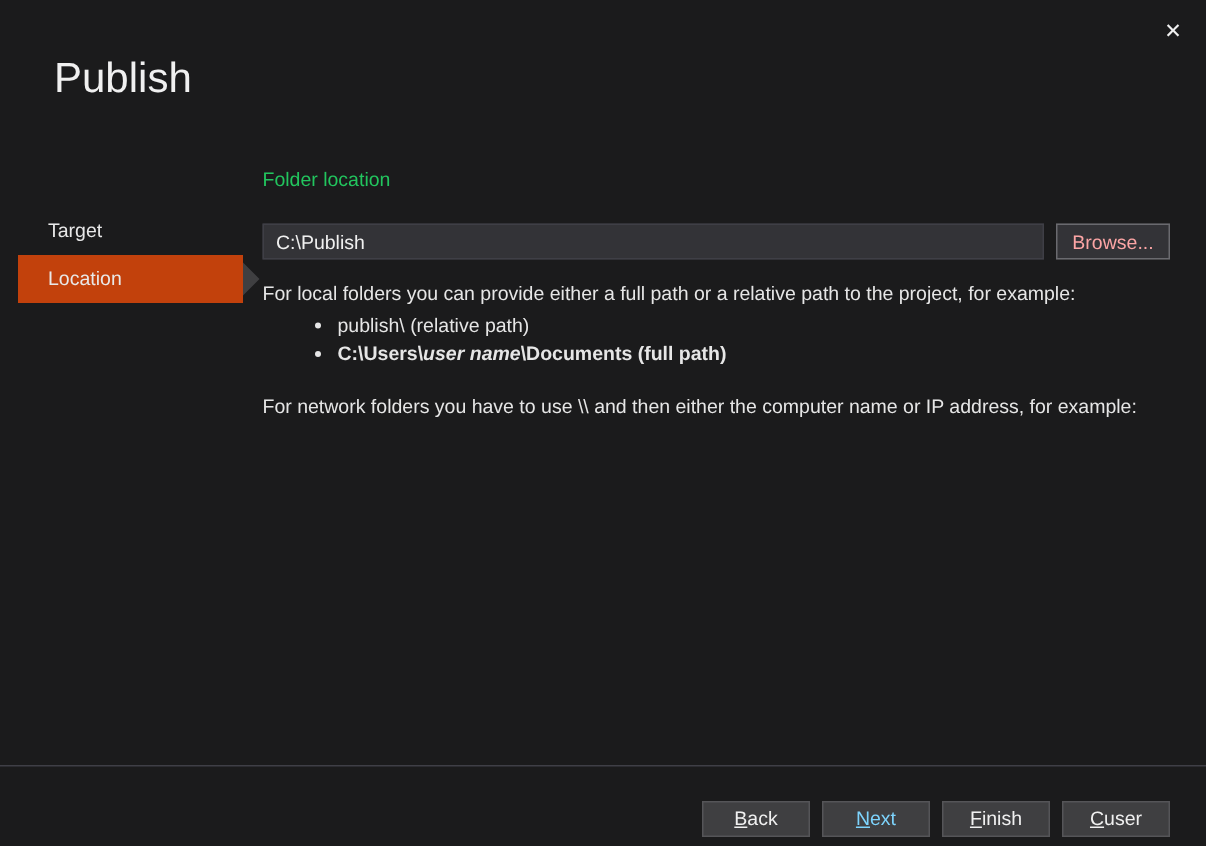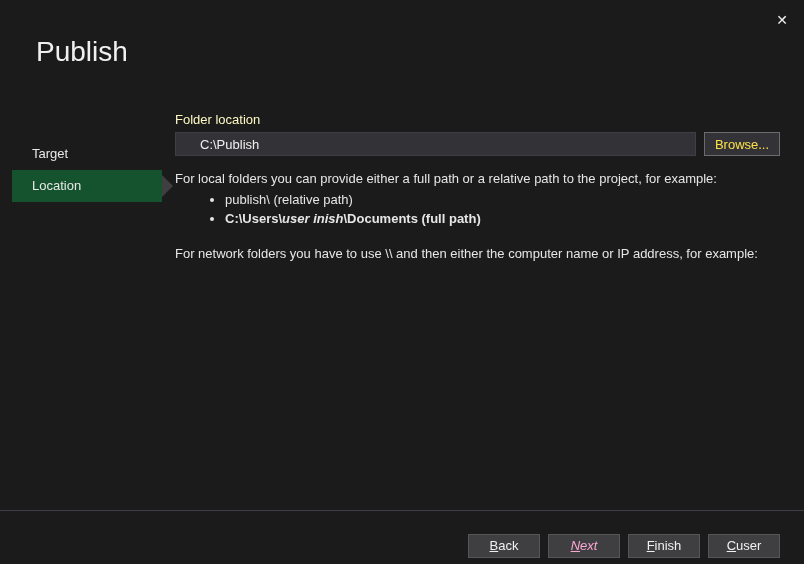--- a/index.html
+++ b/index.html
@@ -43,65 +43,65 @@
   }
   .step {
     height: 32px;
     line-height: 32px;
     padding-left: 20px;
     font-size: 13px;
     color: #e8e8e8;
     cursor: pointer;
   }
   .step.selected {
-    background: #14532d;
+    background: #c2410c;
     position: relative;
   }
   .step.selected::after {
     content: "";
     position: absolute;
     right: -11px;
     top: 50%;
     margin-top: -11px;
     width: 0; height: 0;
     border-top: 11px solid transparent;
     border-bottom: 11px solid transparent;
     border-left: 11px solid #3f3f41;
   }
   .content {
     position: absolute;
     left: 175px; top: 112px; right: 24px;
   }
   .field-label {
     font-size: 13px;
-    color: #fef9c3;
-    margin-bottom: 5px;
+    color: #22c55e;
+    margin-bottom: 22px;
   }
   .input-row {
     display: flex;
     gap: 8px;
     margin-bottom: 14px;
   }
   .text-input {
     flex: 1;
     height: 24px;
     background: #333337;
     border: 1px solid #3f3f46;
     color: #f0f0f0;
-    padding: 0 24px;
+    padding: 0 8px;
     font-size: 13px;
     font-family: inherit;
     outline: none;
   }
   .browse-btn {
     width: 76px;
     height: 24px;
     background: #333337;
     border: 1px solid #6a6a6f;
-    color: #fde047;
+    color: #fca5a5;
     font-size: 13px;
     font-family: inherit;
     cursor: pointer;
   }
   .help-text {
     font-size: 13px;
     color: #e6e6e6;
     line-height: 1.45;
   }
   .help-text p { margin-bottom: 2px; }
@@ -125,23 +125,22 @@
     height: 24px;
     background: #3f3f41;
     border: 1px solid #555558;
     color: #f0f0f0;
     font-size: 13px;
     font-family: inherit;
     cursor: pointer;
     margin-top: 16px;
   }
   .footer-btn.disabled {
-    color: #f9a8d4;
+    color: #7dd3fc;
     cursor: default;
-    font-style: italic;
   }
   .mn { text-decoration: underline; }
 </style>
 </head>
 <body>
 
 <div class="close-btn">
   <span>✕</span>
 </div>
 
@@ -163,21 +162,21 @@
   <div class="input-row">
     <input class="text-input" type="text" value="C:\Publish" style="">
     <button class="browse-btn">Browse...</button>
   </div>
 
   <div class="help-text">
     <p>For local folders you can provide either a full path or a relative path to the project, for example:</p>
     <ul>
       <li>publish\ (relative path)</li>
       <li>
-        <span class="bold">C:\Users\</span><span class="ital">user inish</span><span class="bold">\Documents (full path)</span>
+        <span class="bold">C:\Users\</span><span class="ital">user name</span><span class="bold">\Documents (full path)</span>
       </li>
     </ul>
     <p>For network folders you have to use \\ and then either the computer name or IP address, for example:</p>
   </div>
 </div>
 
 <div class="footer">
   <button class="footer-btn"><span class="mn">B</span><span id="fb-back">ack</span></button>
   <button class="footer-btn disabled"><span class="mn">N</span><span id="fb-next">ext</span></button>
   <button class="footer-btn"><span class="mn">F</span><span id="fb-finish">inish</span></button>

